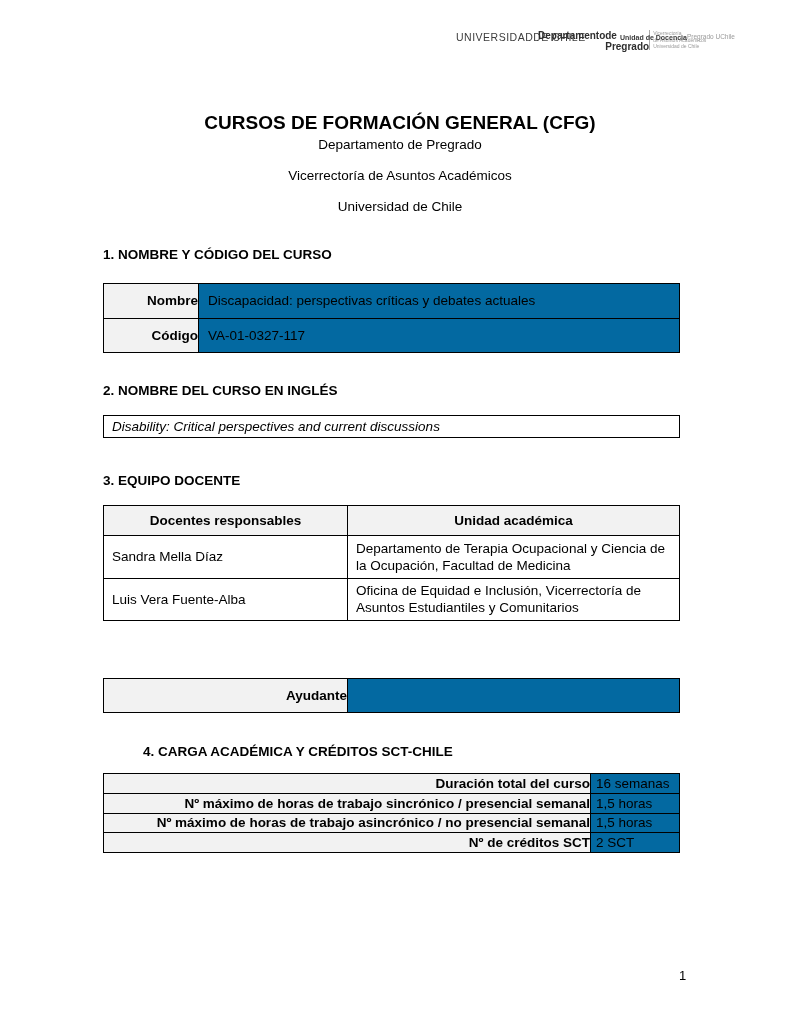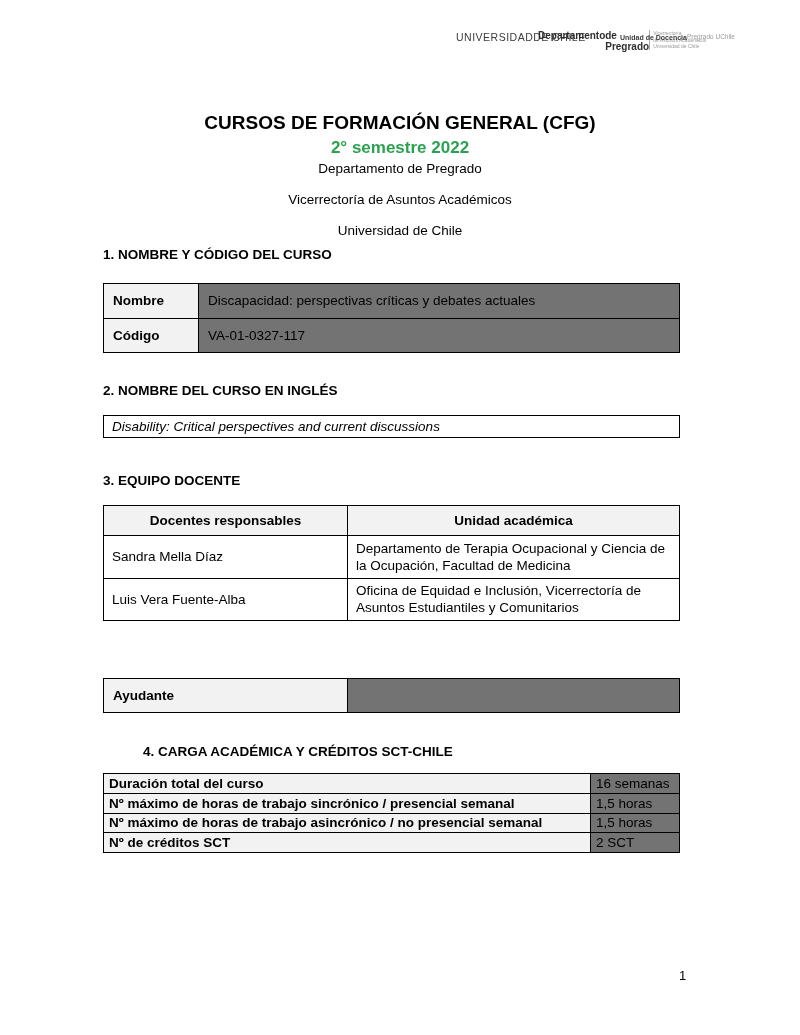--- a/index.html
+++ b/index.html
@@ -33,22 +33,22 @@
   .title-block { position:absolute; top:111px; left:0; width:100%; text-align:center; }
   .title-main { font-size:19px; font-weight:bold; line-height:23px; }
   .title-sem { font-size:17px; font-weight:bold; line-height:21px; margin-top:3px; color:#2ba24f; }
   .title-sub { font-size:13.5px; line-height:15px;margin-top:16px; }
   .title-sub.first { margin-top:3px; }
 
   
   .sec-heading { position:absolute; left:103px; font-size:13.5px; font-weight:bold; white-space:nowrap; }
   table.doc { border-collapse:collapse; table-layout:fixed; }
   table.doc td { border:1.5px solid #000; font-size:13.5px; vertical-align:middle; }
-  .cell-label { background:#f2f2f2; font-weight:bold; padding-left:9px; }
-  .cell-value { background:#737373; padding-left:9px; }
+  .cell-label { background:#f2f2f2; font-weight:bold; padding-left:9px;text-align:right; }
+  .cell-value { background:#0369a1; padding-left:9px; }
 
   
   .t1 { position:absolute; top:283px; left:103px; width:577px; }
   .t1 tr { height:34.5px; }
 
   
   .box2 { position:absolute; top:415px; left:103px; width:577px; height:23px;
           border:1.5px solid #000; display:flex; align-items:center; padding-left:8px;
           font-size:13.5px; font-style:italic; }
 
@@ -140,21 +140,20 @@
           <circle cx="21" cy="42" r="3.2"></circle>
         </g>
       </svg>
       <div class="lg-b">Unidad de Docencia</div>
       <div class="lg-g">Pregrado UChile</div>
     </div>
   </div>
 
   <div class="title-block">
     <div class="title-main">CURSOS DE FORMACIÓN GENERAL (CFG)</div>
-    <div class="title-sem">2° semestre 2022</div>
     <div class="title-sub first">Departamento de Pregrado</div>
     <div class="title-sub">Vicerrectoría de Asuntos Académicos</div>
     <div class="title-sub">Universidad de Chile</div>
   </div>
 
   <div class="sec-heading" style="top:247px;">1. NOMBRE Y CÓDIGO DEL CURSO</div>
   <table class="doc t1">
     <colgroup>
         <col style="width:95px">
         <col>

